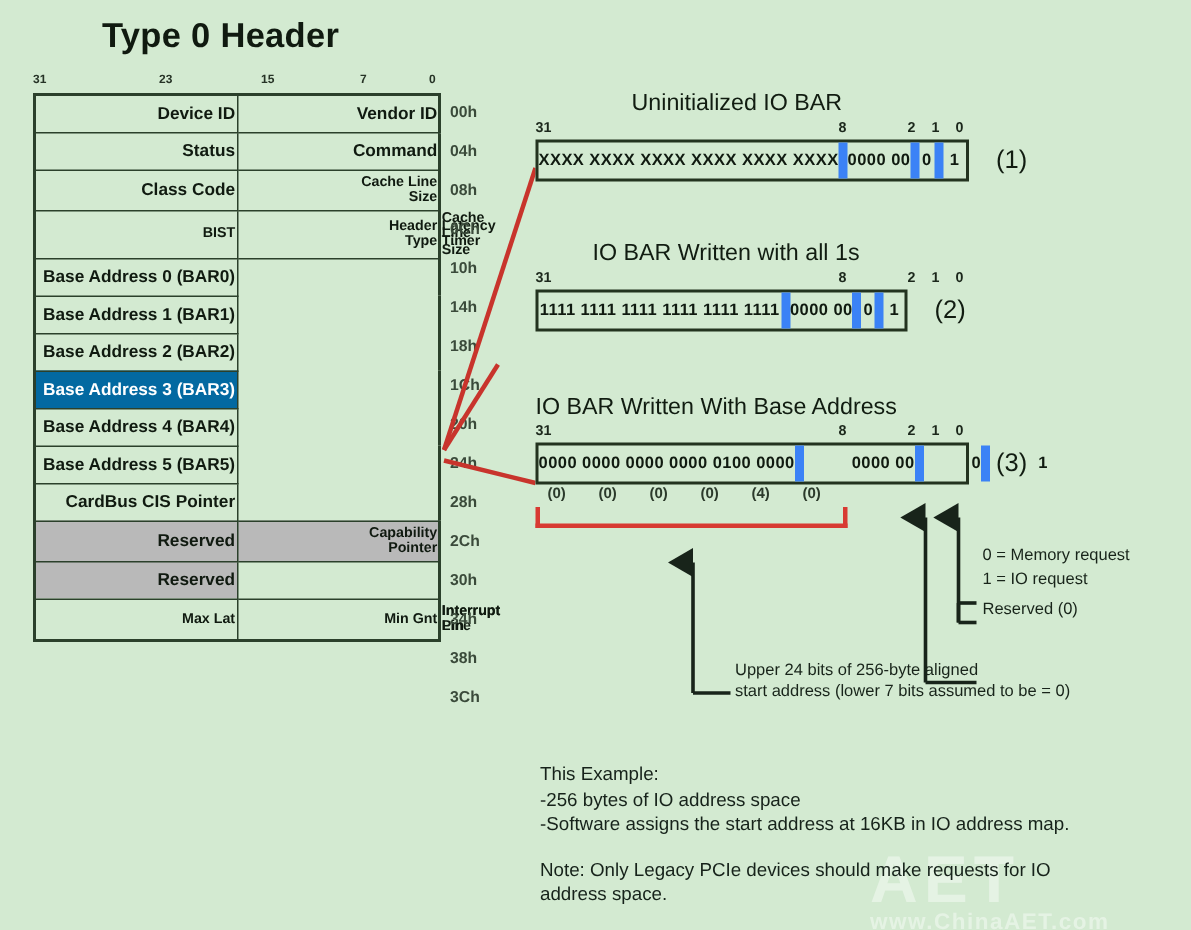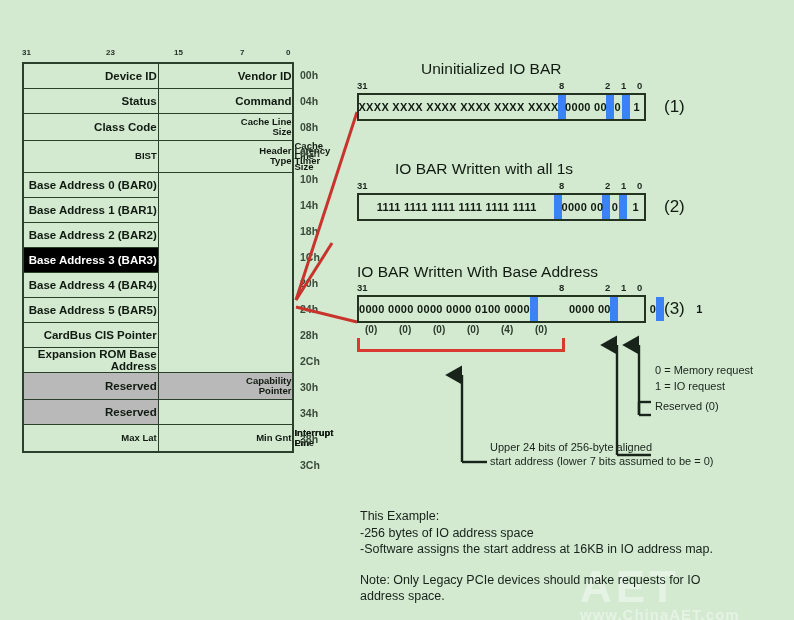--- a/index.html
+++ b/index.html
@@ -38,21 +38,21 @@
     text-align:right;
     font-size:11.5px;font-weight:bold;
     color:#101a10;
     background:#d3ead1;
     line-height:1.05;
     padding:0 1px;
   }
   #hdr-table td.two-line{font-size:9.5px;line-height:1.08;height:26px;}
   #hdr-table td.small{font-size:9.5px;line-height:1.08;padding-left:23px;}
   #hdr-table tr.highlight td{
-    background:#000000;color:#ffffff;
+    background:#0369a1;color:#ffffff;
   }
   #hdr-table td.reserved{background:#b9b9b9;}
 
   
   #offsets{left:300px;top:62px;width:40px;}
   #offsets div{
     height:26px;line-height:26px;
     font-size:10.5px;font-weight:bold;color:#3a4a3a;
   }
 
@@ -70,21 +70,21 @@
   }
   .barbox{
     position:relative;
     height:28px;
     border:2px solid #23331f;
     box-sizing:border-box;
     display:flex;
     background:#d3ead1;
   }
   .seg{
-    border-right:8px solid #3b82f6;
+    border-right:6px solid #3b82f6;
     box-sizing:border-box;
     display:flex;align-items:center;justify-content:center;
     font-size:11px;font-weight:bold;color:#101a10;
     letter-spacing:.3px;
     white-space:nowrap;
   }
   .seg:last-child{border-right:none;}
   .seg.hi{width:207px;}
   .seg.mid{width:48px;text-align:right;}
   .seg.b2{width:17px;}
@@ -132,20 +132,21 @@
 </head>
 <body>
 
 <div class="stage">
 
   <div class="abs" id="watermark">
     <span>AET</span>
     <small>www.ChinaAET.com</small>
   </div>
 
+  <div class="abs" id="title">Type 0 Header</div>
 
   <div class="abs" id="hdr-wrap">
     <div id="bitruler">
         <span style="left: 0px;">31</span>
         <span style="left: 84px;">23</span>
         <span style="left: 152px;">15</span>
         <span style="left: 218px;">7</span>
         <span style="left: 264px;">0</span>
       </div>
     <table id="hdr-table">
@@ -181,23 +182,20 @@
             <td style="width: 100%;">Base Address 3 (BAR3)</td>
           </tr>
           <tr>
             <td style="width: 100%;">Base Address 4 (BAR4)</td>
           </tr>
           <tr>
             <td style="width: 100%;">Base Address 5 (BAR5)</td>
           </tr>
           <tr>
             <td style="width: 100%;">CardBus CIS Pointer</td>
-          </tr>
-          <tr>
-            <td style="width: 100%;">Expansion ROM Base Address</td>
           </tr>
           <tr>
             <td class="reserved" style="width: 75%;">Reserved</td>
             <td class="reserved two-line" style="width: 25%;">Capability<br>Pointer</td>
           </tr>
           <tr>
             <td class="reserved" style="width: 100%;">Reserved</td>
           </tr>
           <tr>
             <td class="small" style="width: 25%;">Max Lat</td>
@@ -257,21 +255,21 @@
   <div class="abs" style="left:357px;top:160px;">
     <div class="panel-title" style="margin-left:38px;">IO BAR Written with all 1s</div>
     <div class="bar-ruler" style="width:289px;margin-top:2px;">
       <span style="left:0px;">31</span>
       <span style="left:202px;">8</span>
       <span style="left:248px;">2</span>
       <span style="left:264px;">1</span>
       <span style="left:280px;">0</span>
     </div>
     <div style="display:flex;align-items:center;">
-      <div class="barbox" style="width:289px;">
+      <div class="barbox" style="width:248px;">
         <div class="seg hi">1111 1111 1111 1111 1111 1111</div>
         <div class="seg mid">0000 00</div>
         <div class="seg b2">0</div>
         <div class="seg b1">1</div>
       </div>
       <div class="tagnum" style="margin-left:18px;">(2)</div>
     </div>
   </div>
 
   <div class="abs" style="left:357px;top:263px;">

